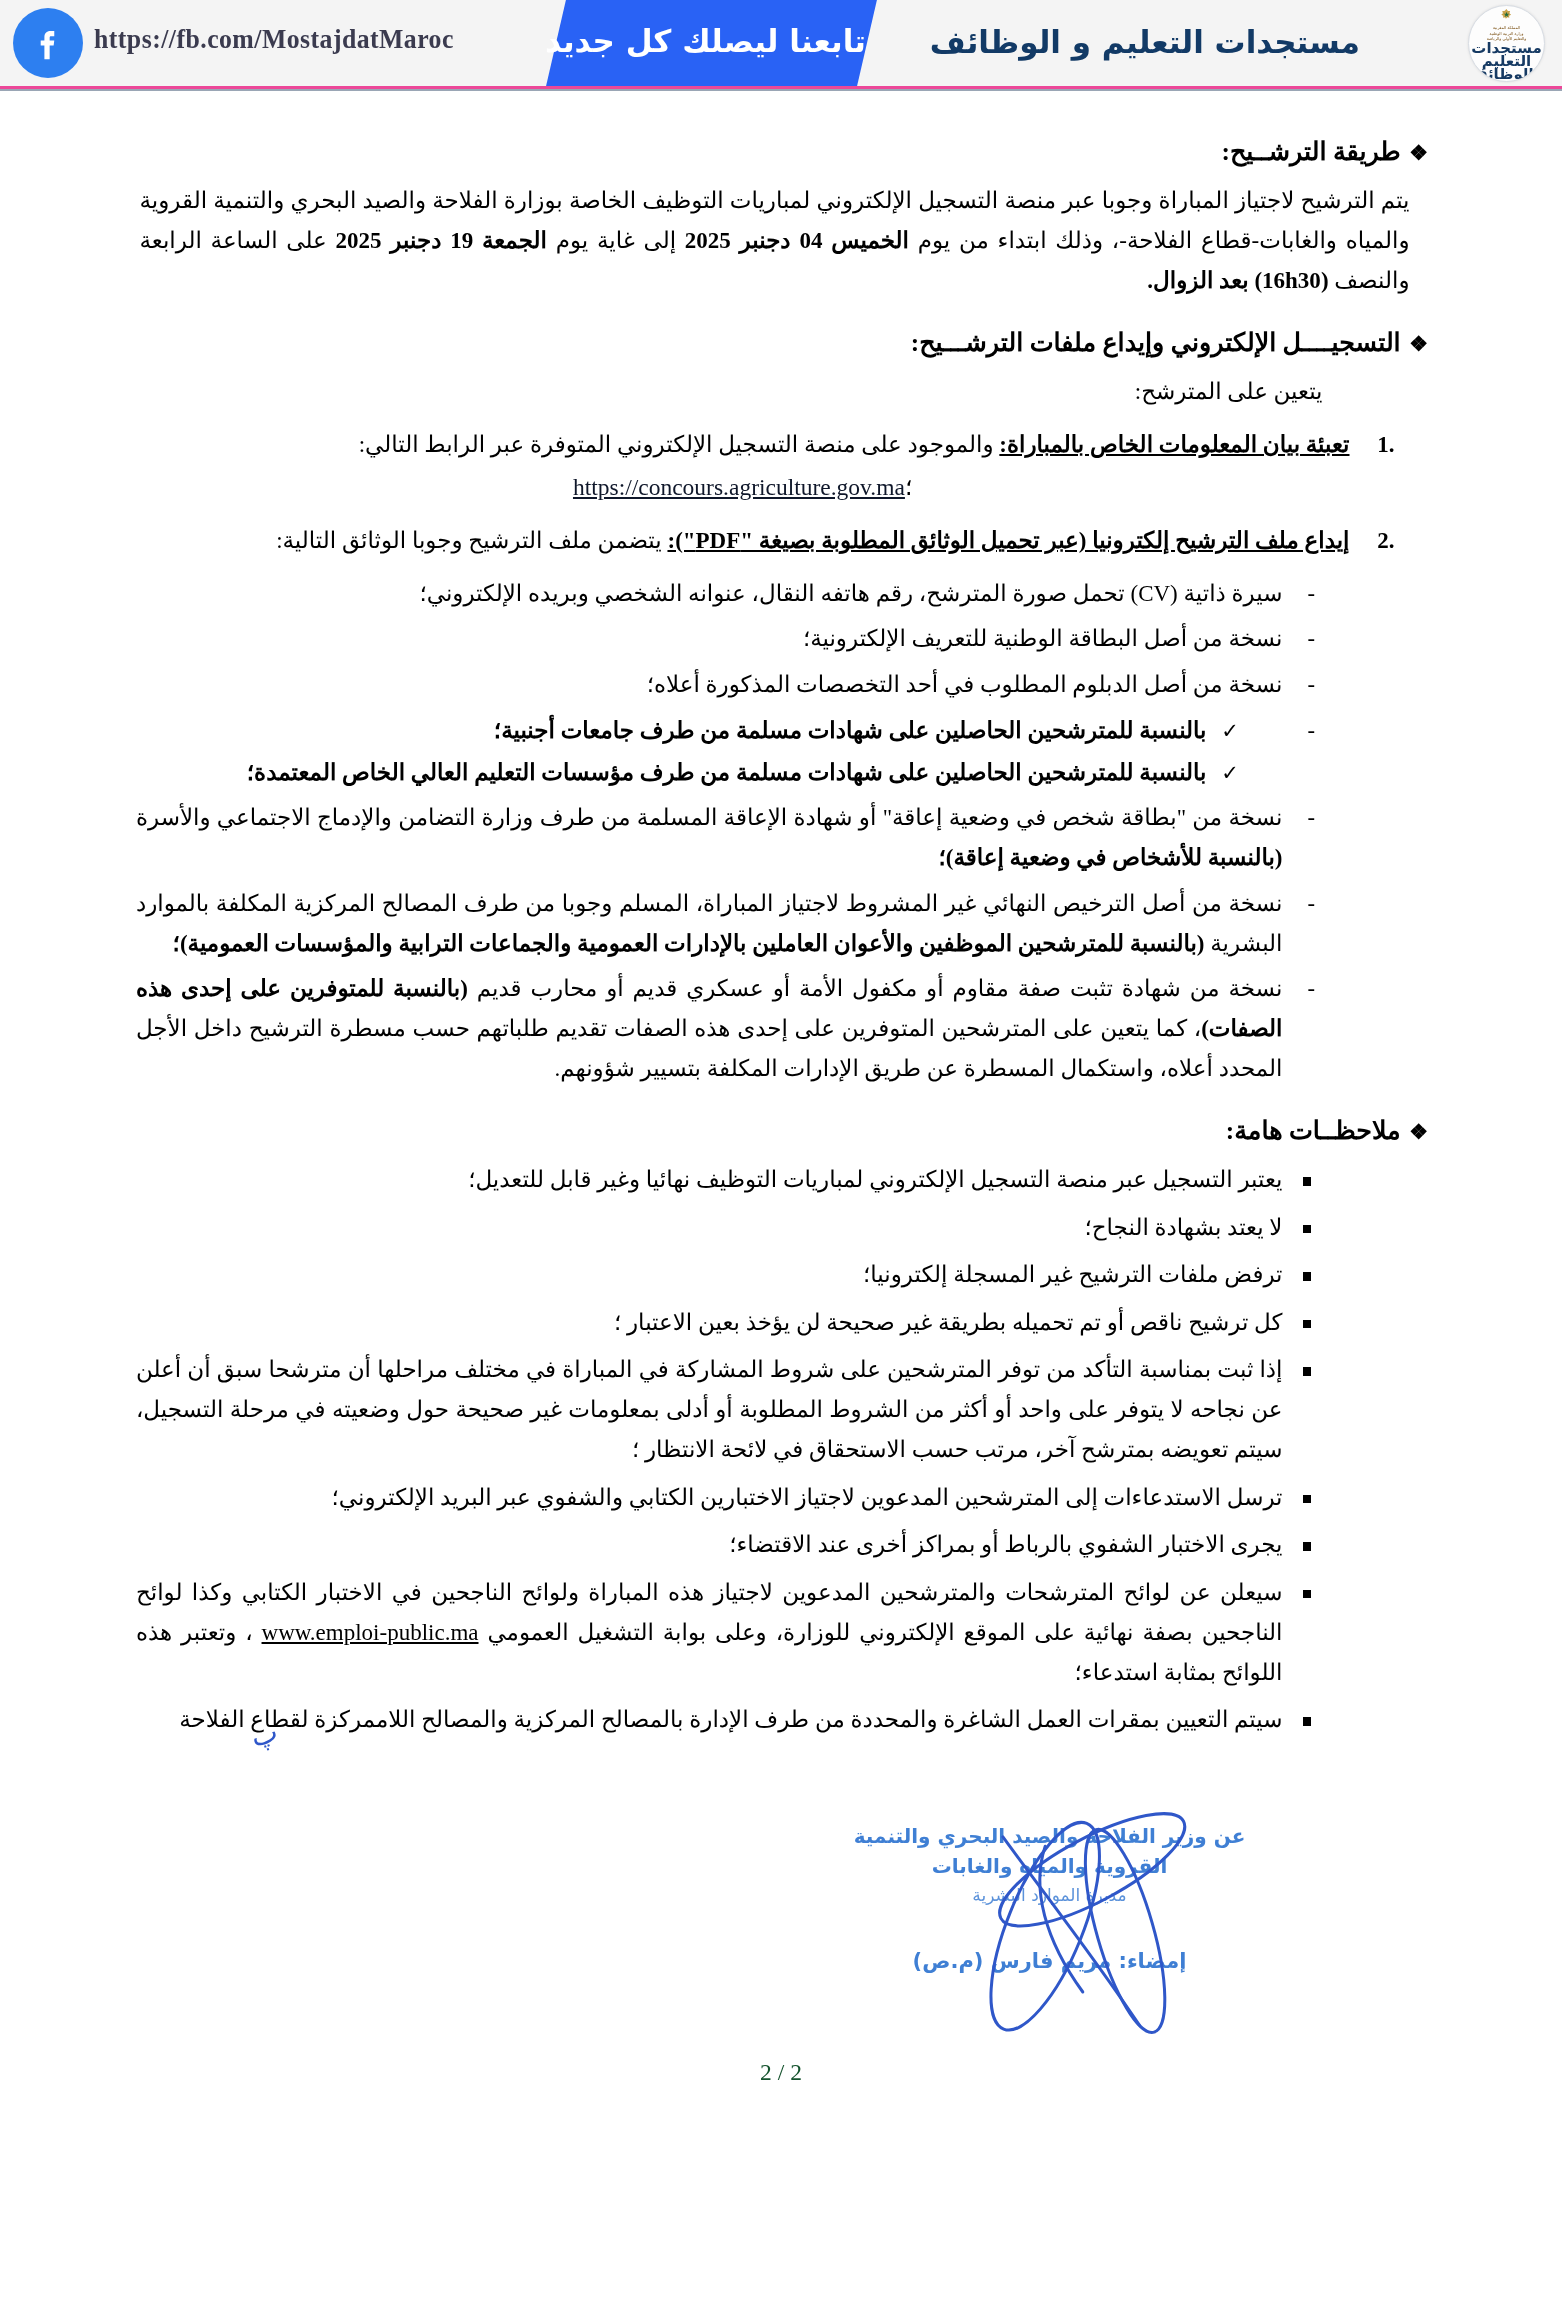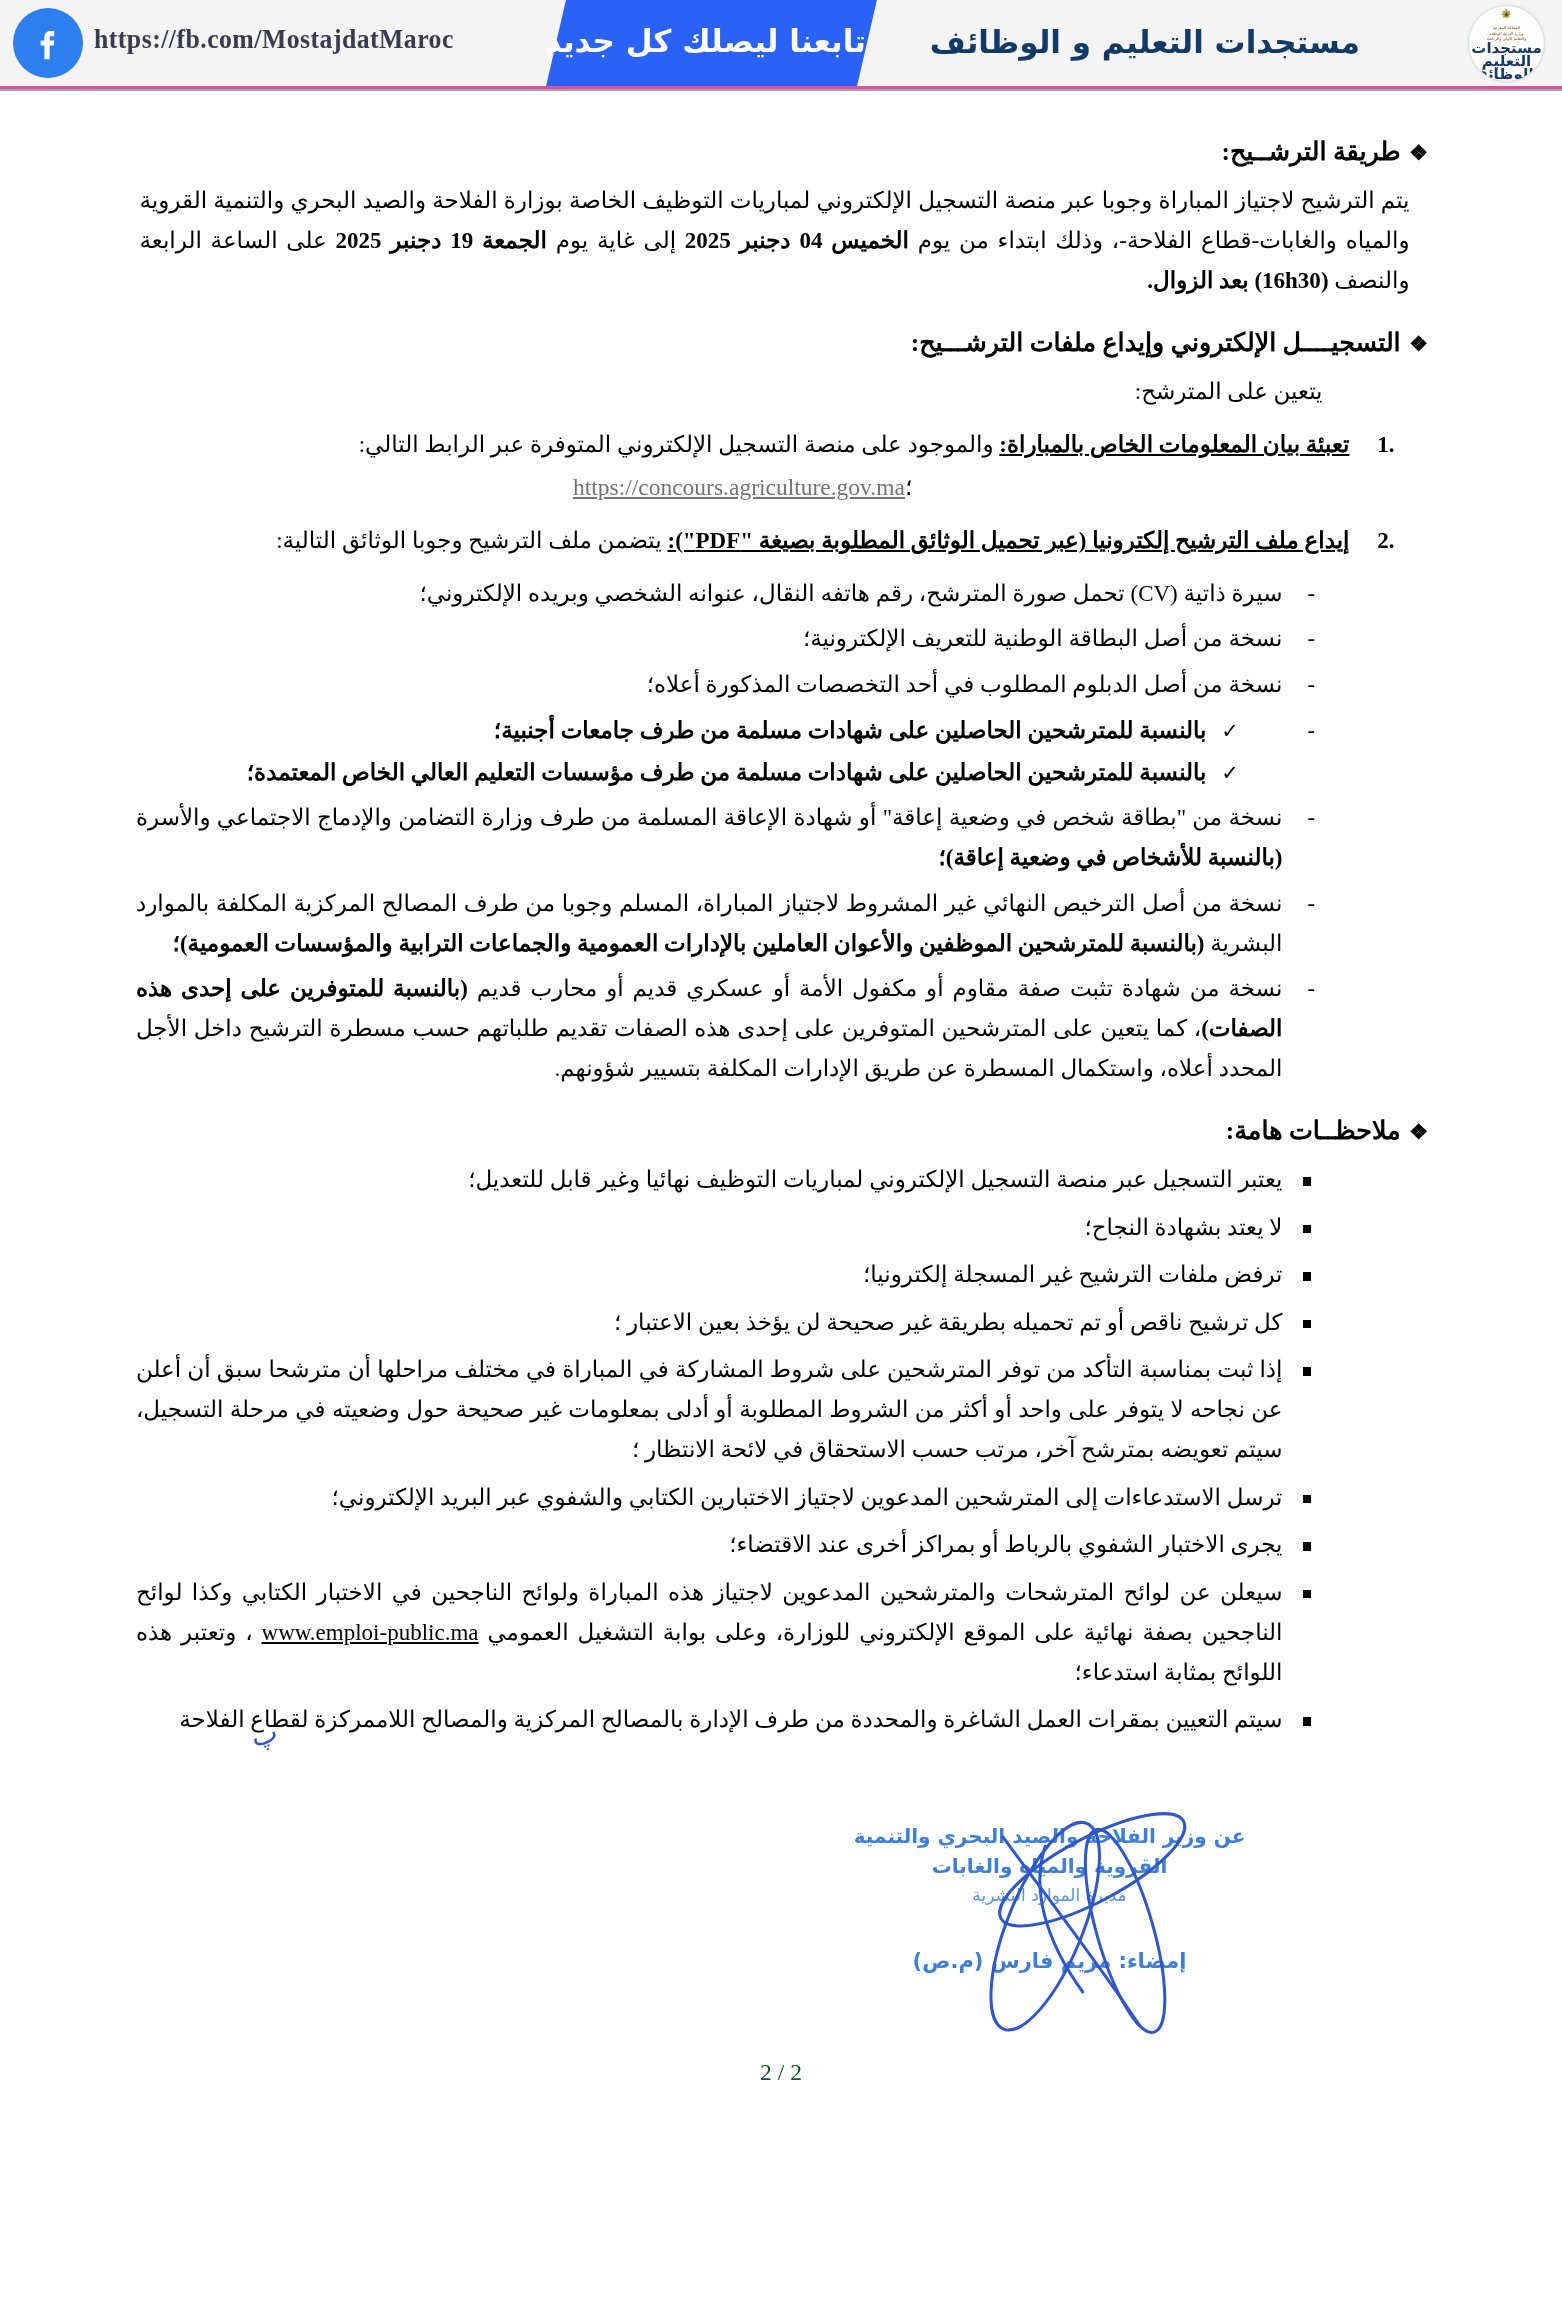--- a/index.html
+++ b/index.html
@@ -209,21 +209,21 @@
   }
   .link-line{
     text-align:center;
     font-size:23.5px;
     line-height:41px;
     direction:ltr;
     margin:1.9px 0 0 0;
   }
   .link-line a,.link-line span.lnk{
     text-decoration:underline;
-    color:#737373;
+    color:#0f172a;
   }
   .inline-link{
     direction:ltr;
     display:inline-block;
     text-decoration:underline;
   }
 
   
   ul.dashlist{
     list-style:none;

